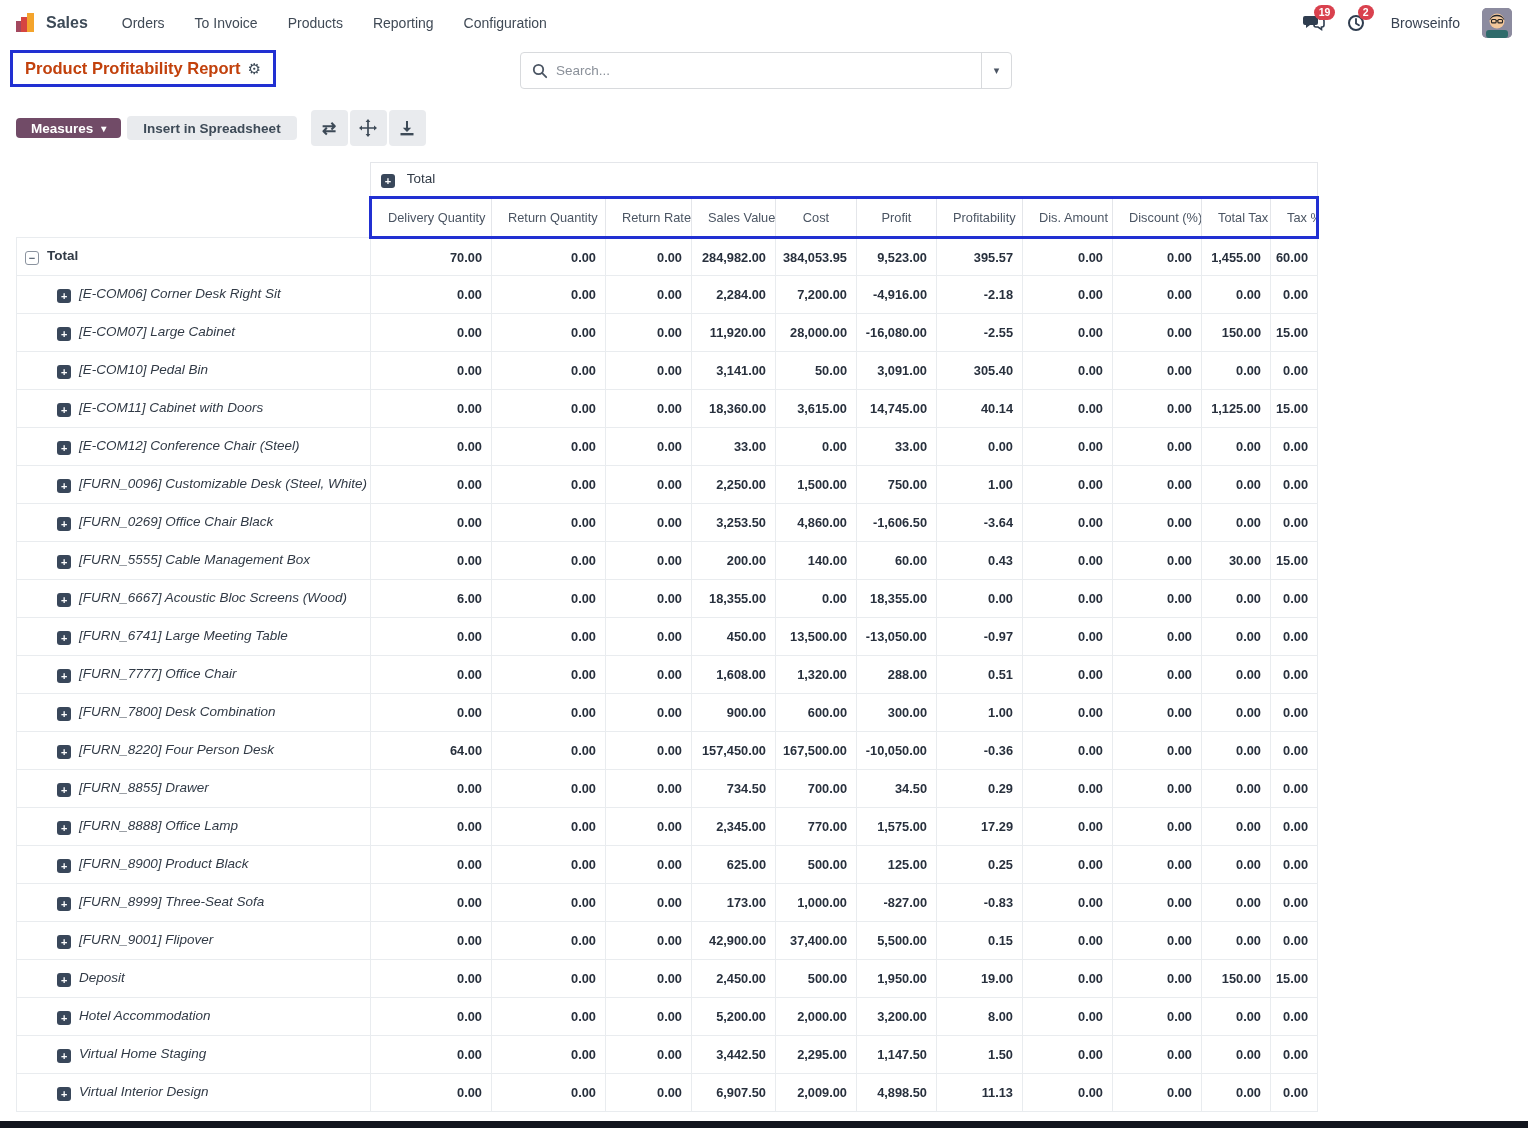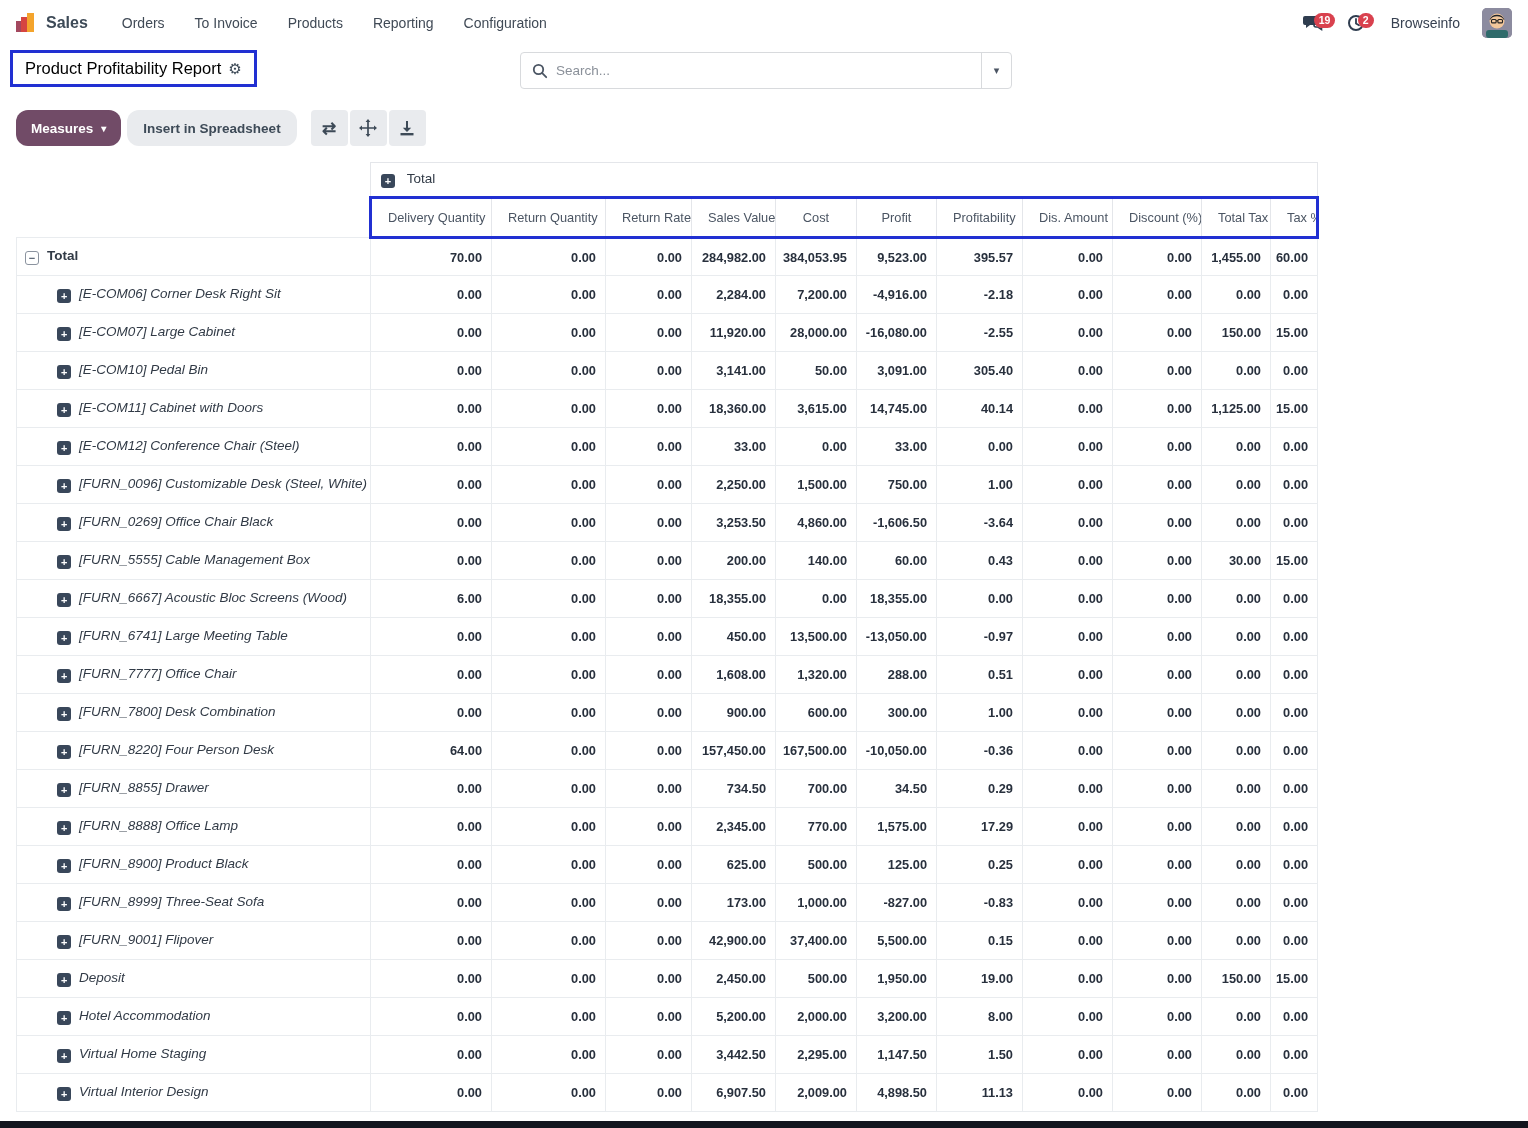--- a/index.html
+++ b/index.html
@@ -15,42 +15,42 @@
   .logo { width:20px; height:20px; position:relative; margin-right:10px; flex:0 0 auto; }
   .logo i { position:absolute; bottom:1px; display:block; }
   .logo .b1 { left:0;  width:6px; height:11px; background:#a3485f; }
   .logo .b2 { left:5px; width:7px; height:15px; background:#d64541; }
   .logo .b3 { left:11px; width:7px; height:19px; background:#f4a42c; }
   .brand { font-size:16px; font-weight:700; color:#3d4a57; margin-right:34px; }
   .nav-item { font-size:14px; color:#404a56; margin-right:30px; cursor:pointer; }
   .nav-right { margin-left:auto; display:flex; align-items:center; gap:22px; }
   .icon-wrap { position:relative; width:22px; height:20px; }
   .badge { position:absolute; top:-8px; left:11px; background:#d9414e; color:#fff;
-           border-radius:10px; font-size:10.5px; font-weight:700; padding:2px 5px; line-height:1;margin-top:8px; }
+           border-radius:10px; font-size:10.5px; font-weight:700; padding:2px 5px; line-height:1; }
   .user-name { font-size:14px; color:#374151; }
   .avatar { width:30px; height:30px; border-radius:5px; overflow:hidden; background:#8c8b9f; }
 
   
   .title-box { position:absolute; left:10px; top:50px; display:inline-flex; align-items:center;
                border:3px solid #2130d2; padding:6px 12px; background:#fff; }
-  .title-text { font-size:16.5px; color:#000000; }
+  .title-text { font-size:16.5px; color:#c2410c;font-weight:bold; }
   .gear { font-size:15px; color:#3d4a57; margin-left:7px; }
 
   .searchbar { position:absolute; left:520px; top:52px; width:492px; height:37px;
                border:1px solid #d8dadd; border-radius:4px; display:flex; align-items:center; background:#fff; }
   .searchbar .mag { margin:0 8px 0 11px; flex:0 0 auto; display:flex; }
   .searchbar input { border:none; outline:none; flex:1 1 auto; font-size:13.5px;
                      font-family:"Liberation Sans",sans-serif; color:#374151; background:transparent; }
   .searchbar input::placeholder { color:#8a9099; }
   .search-caret { width:30px; height:100%; border-left:1px solid #d8dadd; display:flex;
                   align-items:center; justify-content:center; color:#4b5563; font-size:11px; cursor:pointer; }
 
   
   .toolbar { position:absolute; left:16px; top:110px; display:flex; align-items:center; }
-  .btn { height:36px; border:none; border-radius:12px; font-family:"Liberation Sans",sans-serif;
+  .btn { height:20px; border:none; border-radius:4px; font-family:"Liberation Sans",sans-serif;
          font-size:13.5px; font-weight:700; display:inline-flex; align-items:center; cursor:pointer; }
   .btn-measures { background:#714B67; color:#fff; padding:0 15px; margin-right:6px; }
   .btn-measures .caret { font-size:10px; margin-left:8px; }
   .btn-insert { background:#e9ebee; color:#3d4a57; padding:12px 16px; margin-right:14px; }
   .icon-group { display:flex; gap:2px; }
   .icon-btn { width:37px; height:36px; background:#e9ebee; border:none; border-radius:4px;
               display:flex; align-items:center; justify-content:center; cursor:pointer; color:#3d4a57; }
 
   
   table.pivot { position:absolute; left:16px; top:162px; border-collapse:collapse;

